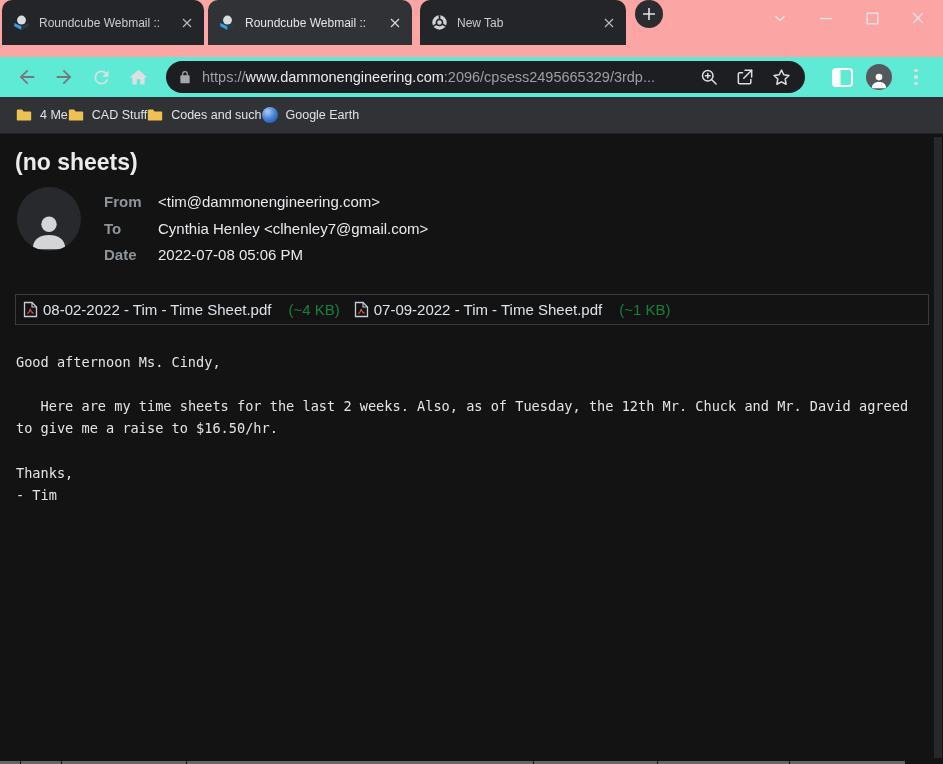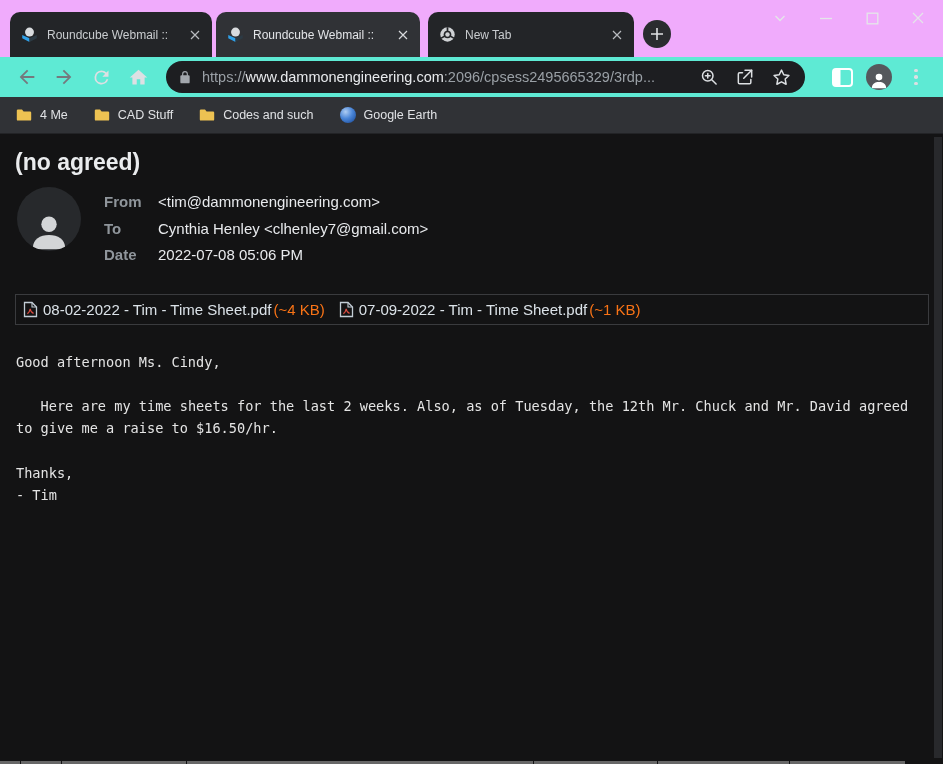--- a/index.html
+++ b/index.html
@@ -1,21 +1,21 @@
 <!DOCTYPE html>
 <html><head>
 <meta charset="utf-8">
 <style>
   * { box-sizing: border-box; margin: 0; padding: 0; }
   html,body { width: 943px; height: 764px; overflow: hidden; }
   body { background: #1b1c1e; font-family: "Liberation Sans", sans-serif; }
   .browser { position: relative; width: 943px; height: 764px; background: #1b1c1e; }
 
   
-  .tabstrip { position: relative; height: 57px; background: #f0abfc; display: flex; align-items: flex-end; padding-left: 10px; }
+  .tabstrip { position: relative; height: 57px; background: #fca5a5; display: flex; padding-left: 2px; }
   .tab { height: 45px; display: flex; align-items: center; border-radius: 10px 10px 0 0; padding: 0 8px 0 11px; cursor: default; }
   .tab.inactive { background: #232528; }
   .tab.active { background: #303236; }
   .tab-title { flex: 1; font-size: 12px; color: #c9cccf; margin-left: 9px; white-space: nowrap; overflow: hidden; }
   .tab.active .tab-title { color: #e2e4e7; }
   .tab-close { width: 18px; height: 18px; border-radius: 50%; display: flex; align-items: center; justify-content: center; flex: none; }
   .t1 { width: 202px; }
   .t2 { width: 204px; margin-left: 4px; }
   .t3 { width: 206px; margin-left: 8px; }
   .favicon { width: 17px; height: 17px; flex: none; display: flex; align-items: center; justify-content: center; }
@@ -29,38 +29,38 @@
   .omnibox { flex: 1; height: 32px; margin: 0 13px 0 4px; background: #1d1e21; border-radius: 16px; display: flex; align-items: center; padding: 0 12px; min-width: 0; }
   .url-text { font-size: 14.5px; margin-left: 10px; white-space: nowrap; overflow: hidden; flex: 1; color: #9aa0a6; }
   .url-text .dom { color: #e8eaed; }
   .pill-icon { width: 24px; height: 24px; display: flex; align-items: center; justify-content: center; margin-left: 12px; flex: none; }
   .chrome-action { width: 26px; height: 26px; display: flex; align-items: center; justify-content: center; margin-left: 11px; flex: none; }
   .profile-circle { width: 26px; height: 26px; border-radius: 50%; background: #55585c; display: flex; align-items: flex-end; justify-content: center; overflow: hidden; }
   .menu-dots { display: flex; flex-direction: column; gap: 3px; align-items: center; }
   .menu-dots i { width: 3.5px; height: 3.5px; border-radius: 50%; background: #dde0e3; }
 
   
-  .bookmarks { height: 37px; background: #303236; display: flex; align-items: center; padding: 0 16px; gap: 26px; border-bottom: 1px solid #222326; }
+  .bookmarks { height: 37px; background: #303236; display: flex; align-items: center; padding: 0 16px; border-bottom: 1px solid #222326; }
   .bm { display: flex; align-items: center; gap: 8px; }
   .bm-label { font-size: 12.5px; color: #e0e2e5; white-space: nowrap; }
   .globe { width: 16px; height: 16px; border-radius: 50%; background: radial-gradient(circle at 35% 30%, #aecdf2, #4a86d8 45%, #1e4f9d 90%); }
 
   
   .page { position: relative; height: 630px; background: #131314; color: #e6e8ea; overflow: hidden; }
   .subject { font-size: 23px; font-weight: 700; color: #eaecee; margin: 13px 0 0 15px; line-height: 30px; }
   .mailheader { display: flex; margin: 10px 0 0 17px; }
   .big-avatar { width: 64px; height: 64px; border-radius: 50%; background: #27292c; overflow: hidden; display: flex; align-items: flex-end; justify-content: center; flex: none; }
   .hdr-rows { margin-left: 23px; padding-top: 2px; }
   .hdr-row { display: flex; line-height: 26.5px; font-size: 15px; }
   .hdr-label { width: 54px; font-weight: 700; color: #8f959b; }
   .hdr-value { color: #e8eaed; }
   .attachments { margin: 25px 14px 0 15px; height: 31px; border: 1px solid #3a3b3e; display: flex; align-items: center; padding: 0 7px; }
   .att { display: flex; align-items: center; margin-right: 14px; }
   .att-name { font-size: 15px; color: #dbe2e8; margin-left: 5px; }
-  .att-size { font-size: 15px; color: #f97316; margin-left: 2px; }
+  .att-size { font-size: 15px; color: #15803d; margin-left: 17px; }
   .mail-body { margin: 26px 0 0 16px; font-family: "DejaVu Sans Mono", monospace; font-size: 13.6px; line-height: 22.3px; color: #e4e4e4; white-space: pre-wrap; }
   .vscroll { position: absolute; top: 3px; right: 1px; bottom: 6px; width: 8px; background: #28292c; }
   .taskbar-sliver { position: absolute; bottom: 0; left: 0; height: 3px; display: flex; gap: 1px; }
   .taskbar-sliver i { height: 3px; background: #676767; }
 </style>
 </head>
 <body>
 
 <div class="browser">
 
@@ -237,21 +237,21 @@
       <span class="bm-label">Codes and such</span>
     </span>
     <span class="bm">
       <span class="globe"></span>
       <span class="bm-label">Google Earth</span>
     </span>
   </div>
 
   <div class="page">
 
-    <h1 class="subject">(no agreed)</h1>
+    <h1 class="subject">(no sheets)</h1>
 
     <div class="mailheader">
       <span class="big-avatar">
         <svg width="42" height="42" viewBox="0 0 24 24">
             <circle cx="12" cy="8.7" r="4.4" fill="#d3d5d7"></circle>
             <path d="M2.8 22c0-4.6 4.1-7.2 9.2-7.2s9.2 2.6 9.2 7.2v1H2.8z" fill="#d3d5d7"></path>
           </svg>
       </span>
       <div class="hdr-rows">
         <div class="hdr-row">

